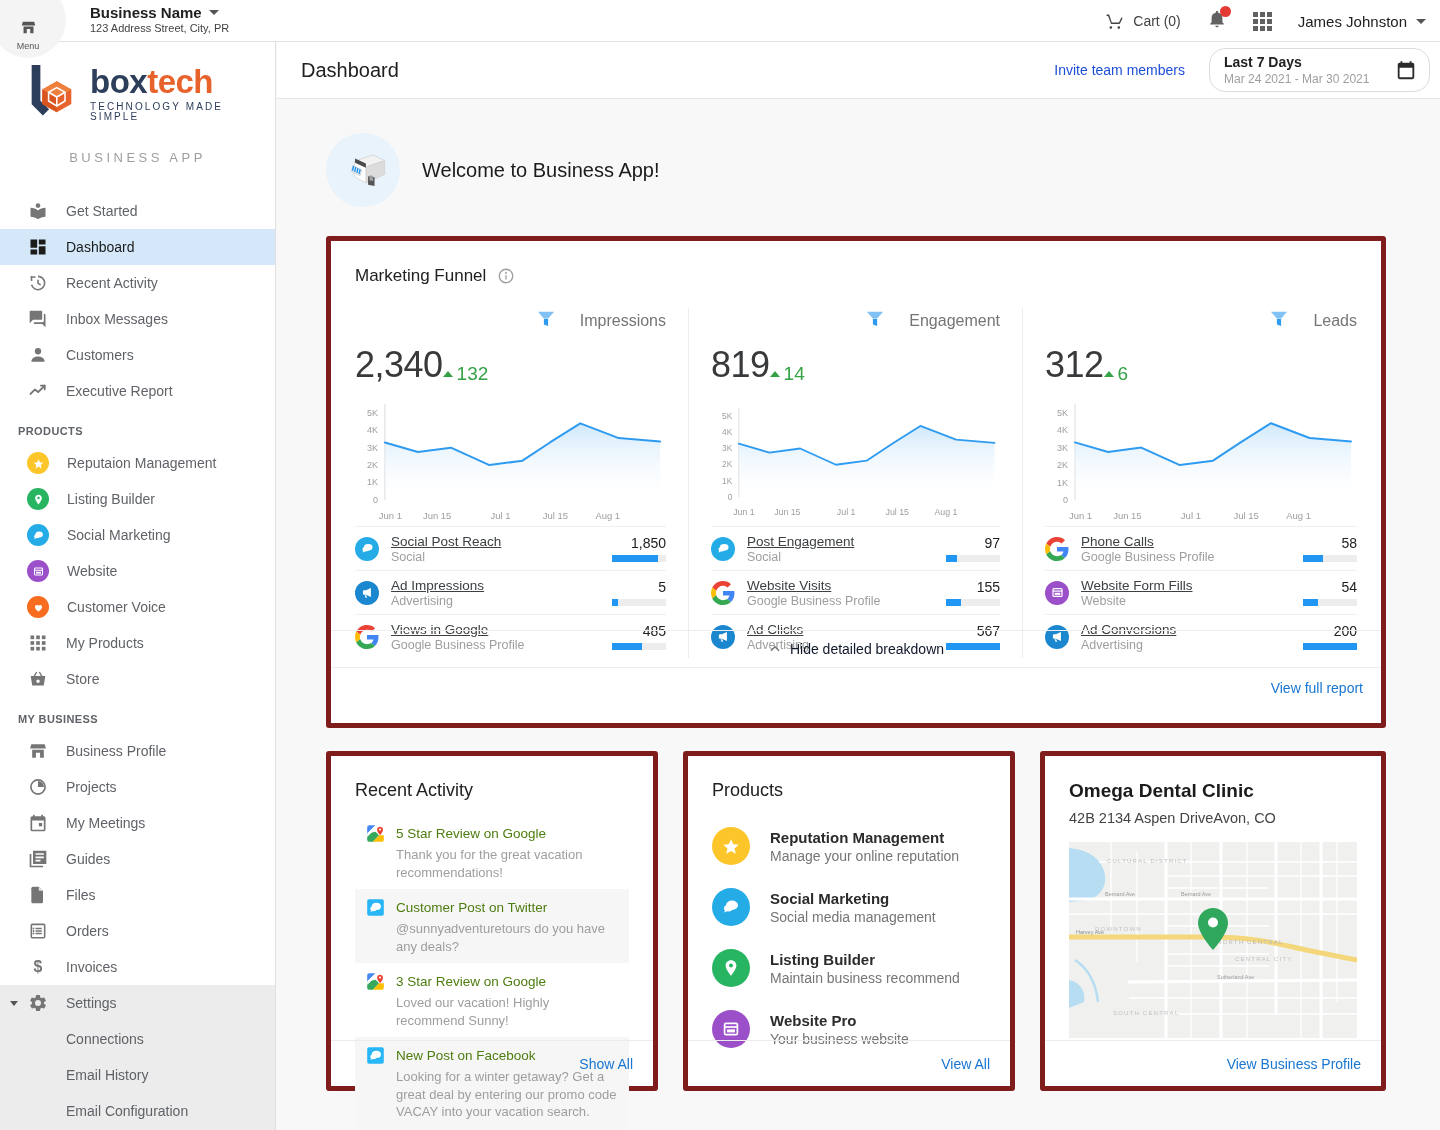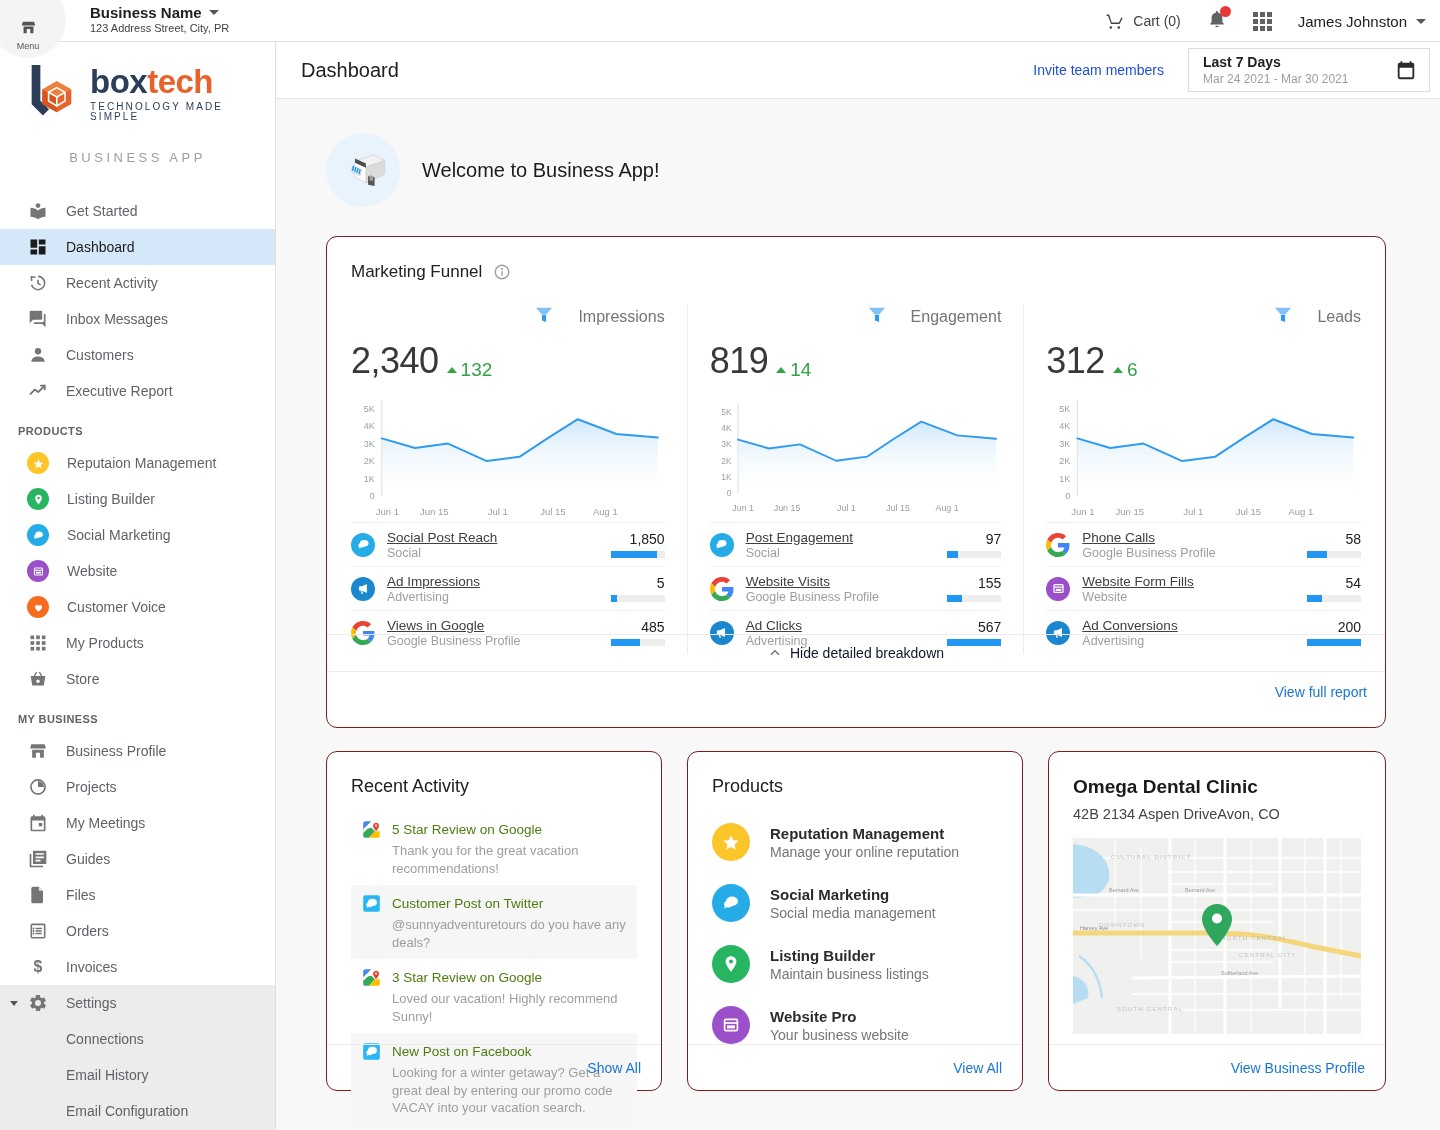--- a/index.html
+++ b/index.html
@@ -49,45 +49,45 @@
   .side-item .cicon svg { width:15px; height:15px; }
   .settings-block { background:#ececec; padding-bottom:60px; }
   .exp-caret { position:absolute; left:10px; width:0; height:0; border-left:4.5px solid transparent; border-right:4.5px solid transparent; border-top:5px solid #555; }
   .sub-item { height:36px; display:flex; align-items:center; padding-left:66px; font-size:14px; color:#5f6368; cursor:pointer; }
 
   
   .main-header { position:absolute; left:277px; top:42px; right:0; height:57px; background:#fff; border-bottom:1px solid #e4e4e4; z-index:10; }
   .page-title { position:absolute; left:24px; top:17px; font-size:20px; color:#212121; }
   .hdr-right { position:absolute; right:10px; top:6px; display:flex; align-items:center; }
   .invite { color:#1d4ed8; font-size:14px; font-weight:500; margin-right:24px; cursor:pointer; }
-  .datebox { width:242px; height:44px; border:1px solid #dcdcdc; border-radius:0; background:#fff; display:flex; align-items:center; padding:0 12px 0 14px; cursor:pointer; }
+  .datebox { width:221px; height:44px; border:1px solid #dcdcdc; border-radius:16px; background:#fff; display:flex; align-items:center; padding:0 12px 0 14px; cursor:pointer; }
   .datebox .dtexts { flex:1; }
   .date-label { font-size:14px; font-weight:700; color:#212121; }
   .date-range { font-size:12px; color:#9e9e9e; margin-top:2px; }
   .datebox svg { width:22px; height:22px; }
 
   .content { position:absolute; left:277px; top:99px; right:0; bottom:0; background:#f8f8f8; padding:34px 0 0 49px; }
 
   .welcome { display:flex; align-items:center; gap:22px; margin-bottom:29px; }
   .welcome-ic { width:74px; height:74px; border-radius:50%; background:#e8f3fc; display:flex; align-items:center; justify-content:center; }
   .welcome-ic svg { width:52px; height:52px; }
   .welcome-title { font-size:20px; font-weight:500; color:#1b1b1b; }
 
-  .card { background:#fff; border:1px solid #7f1d1d; border-radius:11px; }
+  .card { background:#fff; border:5px solid #7f1d1d; border-radius:3px; }
   .funnel-card { width:1060px; height:492px; position:relative; }
   .funnel-head { display:flex; align-items:center; gap:11px; padding:25px 24px 0 24px; }
   .funnel-title { font-size:17px; color:#212121; }
   .info-ic svg { width:18px; height:18px; display:block; cursor:pointer; }
   .fcols { display:grid; grid-template-columns:1fr 1fr 1fr; padding:22px 24px 0 24px; }
   .fcol { padding:0 22px; border-right:1px solid #ececec; }
   .fcol:first-child { padding-left:0; }
   .fcol:last-child { border-right:none; padding-right:0; }
   .fcol-head { display:flex; align-items:center; gap:23px; color:#757575; font-size:16px;justify-content:flex-end; }
   .fcol-head svg { width:22px; height:22px; }
-  .fcol-num { display:flex; align-items:baseline; gap:8px; margin-top:10px; }
+  .fcol-num { display:flex; align-items:baseline; margin-top:10px; }
   .big { font-size:36px; color:#37393b; letter-spacing:-.5px; }
   .delta { color:#34a245; font-size:19px; display:flex; align-items:center; gap:4px; }
   .tri-up { width:0; height:0; border-left:5px solid transparent; border-right:5px solid transparent; border-bottom:6px solid #34a245; display:inline-block; }
   .chart { width:100%; height:132px; margin-top:8px; display:block; }
   .metric { display:flex; align-items:center; height:44px; border-top:1px solid #f0f0f0; cursor:pointer; }
   .metric .mtext { flex:1; margin-left:12px; min-width:0; }
   .mtitle { font-size:13.5px; color:#3c4043;text-decoration:underline; }
   .msub { font-size:12.5px; color:#9e9e9e; margin-top:1px; }
   .mval { width:62px; text-align:right; }
   .mval .num { font-size:14px; color:#212121; }
@@ -872,21 +872,21 @@
             </div>
     </div>
     <div class="prod-item">
       <span class="cicon" style="background:#27b561">
               <svg viewBox="0 0 24 24" fill="#fff">
                 <path d="M12 4.2c-3 0-5.4 2.4-5.4 5.4 0 4 5.4 10.2 5.4 10.2s5.4-6.2 5.4-10.2c0-3-2.4-5.4-5.4-5.4zm0 7.4a2 2 0 112-2 2 2 0 01-2 2z"></path>
               </svg>
             </span>
       <div>
               <div class="prod-title">Listing Builder</div>
-      <div class="prod-sub">Maintain business listings</div>
+      <div class="prod-sub">Maintain business recommend</div>
             </div>
     </div>
     <div class="prod-item">
       <span class="cicon" style="background:#9b4fc9">
               <svg viewBox="0 0 24 24">
                 <g fill="none" stroke="#fff" stroke-width="1.7">
                   <rect x="5.6" y="6.4" width="12.8" height="11.2" rx="1.4"></rect>
                   <path d="M5.6 10h12.8"></path>
                 </g>
                 <rect x="8" y="12.4" width="8" height="3" fill="#fff"></rect>

